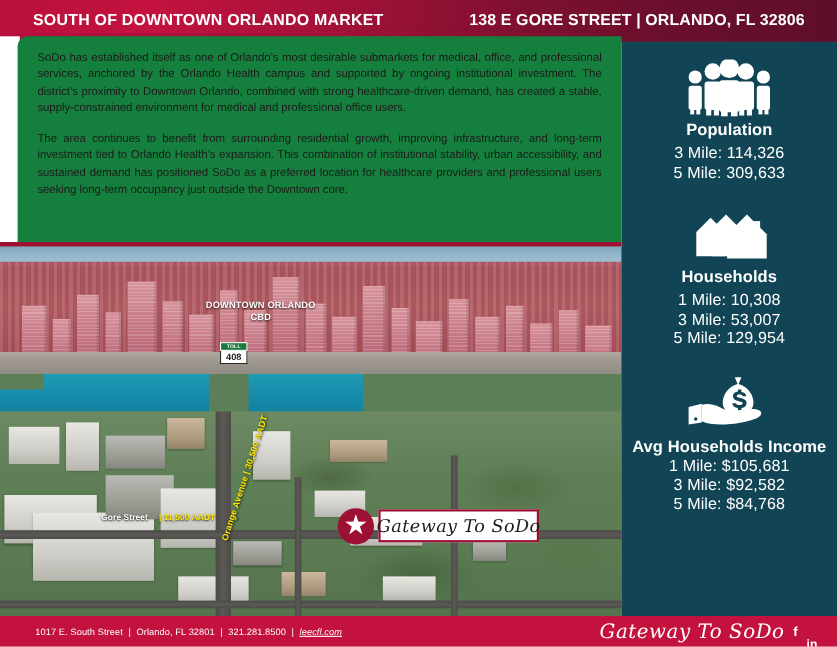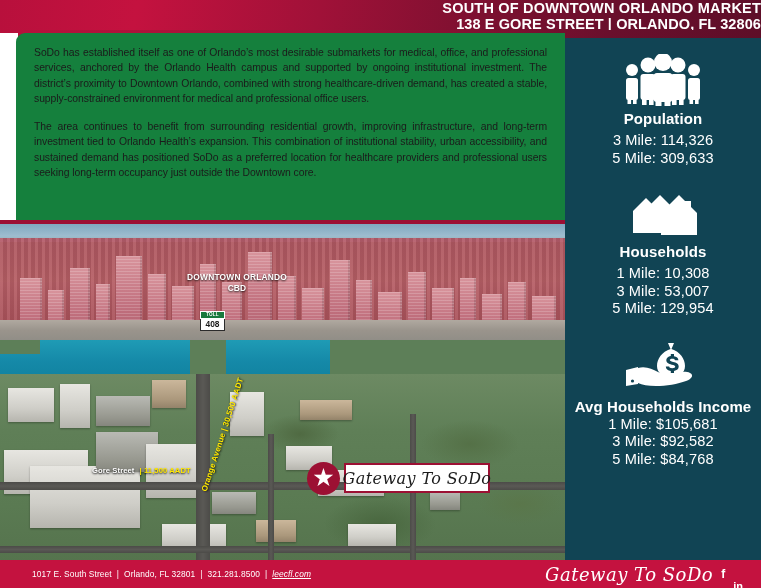--- a/index.html
+++ b/index.html
@@ -15,36 +15,36 @@
     position:relative;
     width:761px; height:588px;
     background:#ffffff;
   }
 
   
   .header {
     position:absolute; left:0; top:0;
     width:761px; height:38px;
     background:linear-gradient(100deg,#b8103c 0%,#c4123f 18%,#a01138 42%,#7e1030 62%,#6a0f2c 80%,#5e0e28 100%);
-    display:flex; align-items:flex-end;flex-direction:column;
+    display:flex; align-items:center;
   }
   .header-title {
     color:#ffffff;
     font-size:14.5px;
     font-weight:bold;
     letter-spacing:0.2px;
     margin-left:30px;
     white-space:nowrap;
   }
   .header-address {
     color:#ffffff;
     font-size:14.5px;
     font-weight:bold;
     letter-spacing:0.1px;
-    margin-left:54px;
+    margin-left:78px;
     white-space:nowrap;
   }
 
   
   .narrative-panel {
     position:absolute; left:16px; top:33px;
     width:549px; height:187px;
     background:#15803d;
     border-top-left-radius:9px;
     border-top-right-radius:0px;
@@ -239,21 +239,21 @@
   .lbl-gore {
     position:absolute; left:92px; top:466px;
     color:#ffffff;
     font-size:7.6px;
     font-weight:bold;
     letter-spacing:0.1px;
     text-shadow:0 1px 2px rgba(0,0,0,0.95);
     z-index:9;
     white-space:nowrap;
   }
-  .lbl-gore .aadt { color:#ffe800; margin-left:5px; }
+  .lbl-gore .aadt { color:#ffe800; margin-left:10px; }
   .lbl-orange {
     position:absolute; left:163px; top:430px;
     color:#ffe800;
     font-size:8px;
     font-weight:bold;
     letter-spacing:0.2px;
     text-shadow:0 1px 2px rgba(0,0,0,0.95);
     transform:rotate(-72deg);
     transform-origin:center center;
     z-index:9;

